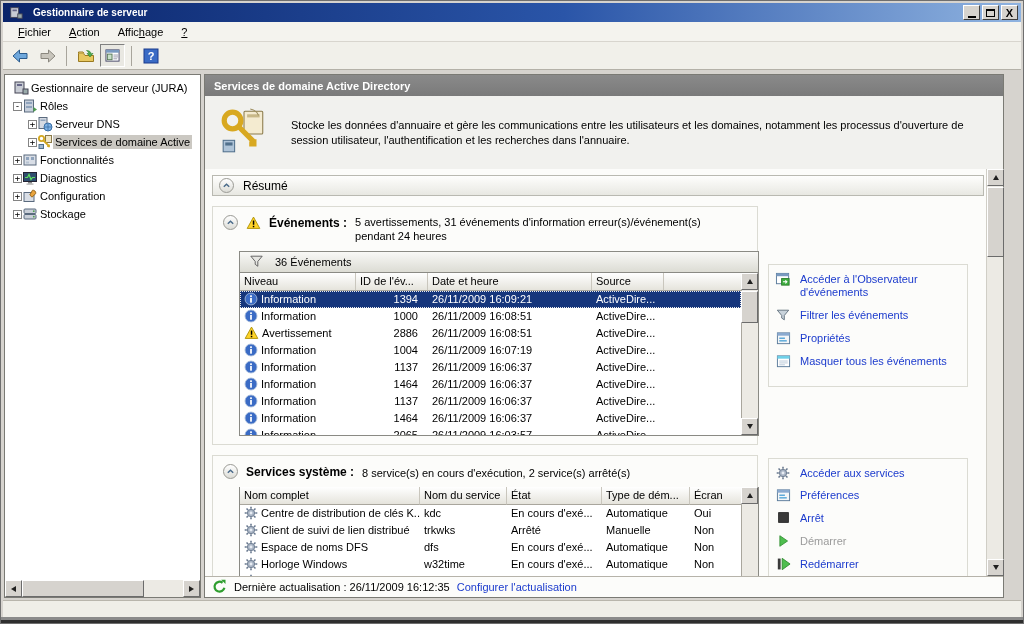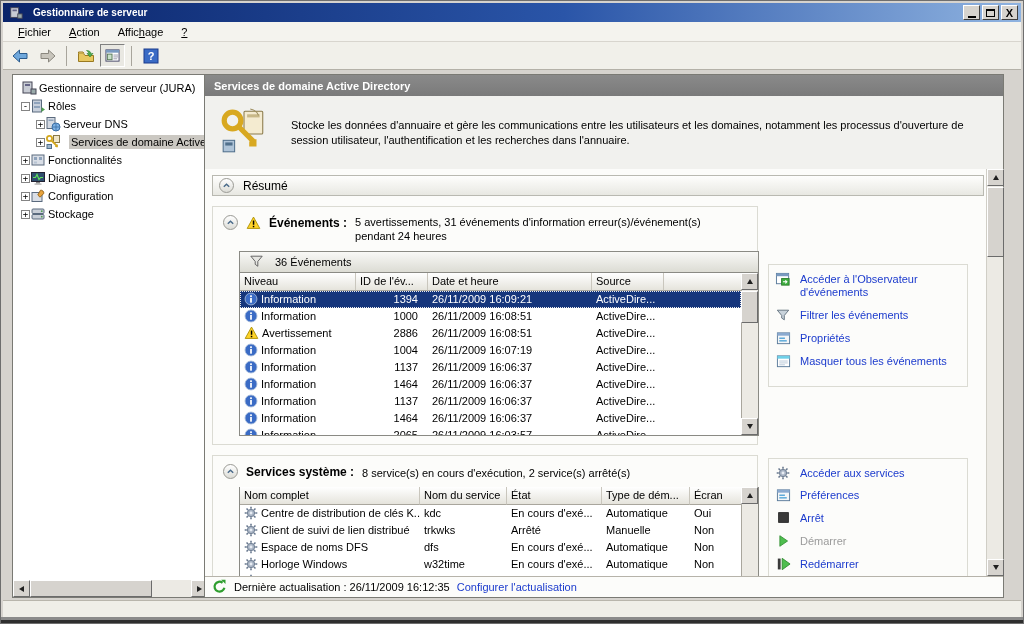--- a/index.html
+++ b/index.html
@@ -26,29 +26,29 @@
   .menu-item { padding:3px 9px; }
   .menu-item u { text-decoration:underline; }
 
   .toolbar { position:absolute; left:3px; top:42px; right:3px; height:28px; background:#F1F0EA;
     border-bottom:1px solid #B4B1A8; display:flex; align-items:center; padding-left:5px; gap:2px; }
   .tb-btn { width:25px; height:23px; display:flex; align-items:center; justify-content:center; }
   .tb-btn.pressed { border:1px solid; border-color:#808080 #FFF #FFF #808080; background:#E9E8E2; }
   .tb-sep { width:1px; height:20px; background:#A8A59C; margin:0 4px; }
 
   
-  .tree-pane { position:absolute; left:12px; top:74px; width:197px; height:524px;
+  .tree-pane { position:absolute; left:4px; top:74px; width:197px; height:524px;
     background:#fff; border:1px solid #7A7A74; overflow:hidden; }
   .tree-inner { position:absolute; inset:0 0 17px 0; overflow:hidden; padding-top:4px; }
   .tree-row { height:18px; display:flex; align-items:center; white-space:nowrap; }
   .expander { width:9px; height:9px; border:1px solid #848484; background:#fff; flex:none;
     font-size:9px; line-height:7px; text-align:center; font-family:"DejaVu Sans Mono",monospace; }
   .tree-icon { width:16px; height:16px; flex:none; margin:0 3px; display:flex; align-items:center; }
   .tree-label { padding:1px 2px; }
-  .tree-label.selected { background:#CBC8C2;margin-left:8px; }
+  .tree-label.selected { background:#CBC8C2; }
   .hscroll { position:absolute; left:0; right:0; bottom:0; height:17px; background:#ECEAE4;
     display:flex; }
   .sb-btn { width:17px; height:17px; flex:none; background:#D6D3CE; border:1px solid;
     border-color:#FFFFFF #6B6B6B #6B6B6B #FFFFFF; display:flex; align-items:center; justify-content:center; }
   .sb-thumb { background:#D6D3CE; border:1px solid; border-color:#FFFFFF #6B6B6B #6B6B6B #FFFFFF; }
   .arr { width:0; height:0; }
   .arr.up    { border-left:3px solid transparent; border-right:3px solid transparent; border-bottom:5px solid #202020; }
   .arr.down  { border-left:3px solid transparent; border-right:3px solid transparent; border-top:5px solid #202020; }
   .arr.left  { border-top:3px solid transparent; border-bottom:3px solid transparent; border-right:5px solid #202020; }
   .arr.right { border-top:3px solid transparent; border-bottom:3px solid transparent; border-left:5px solid #202020; }

